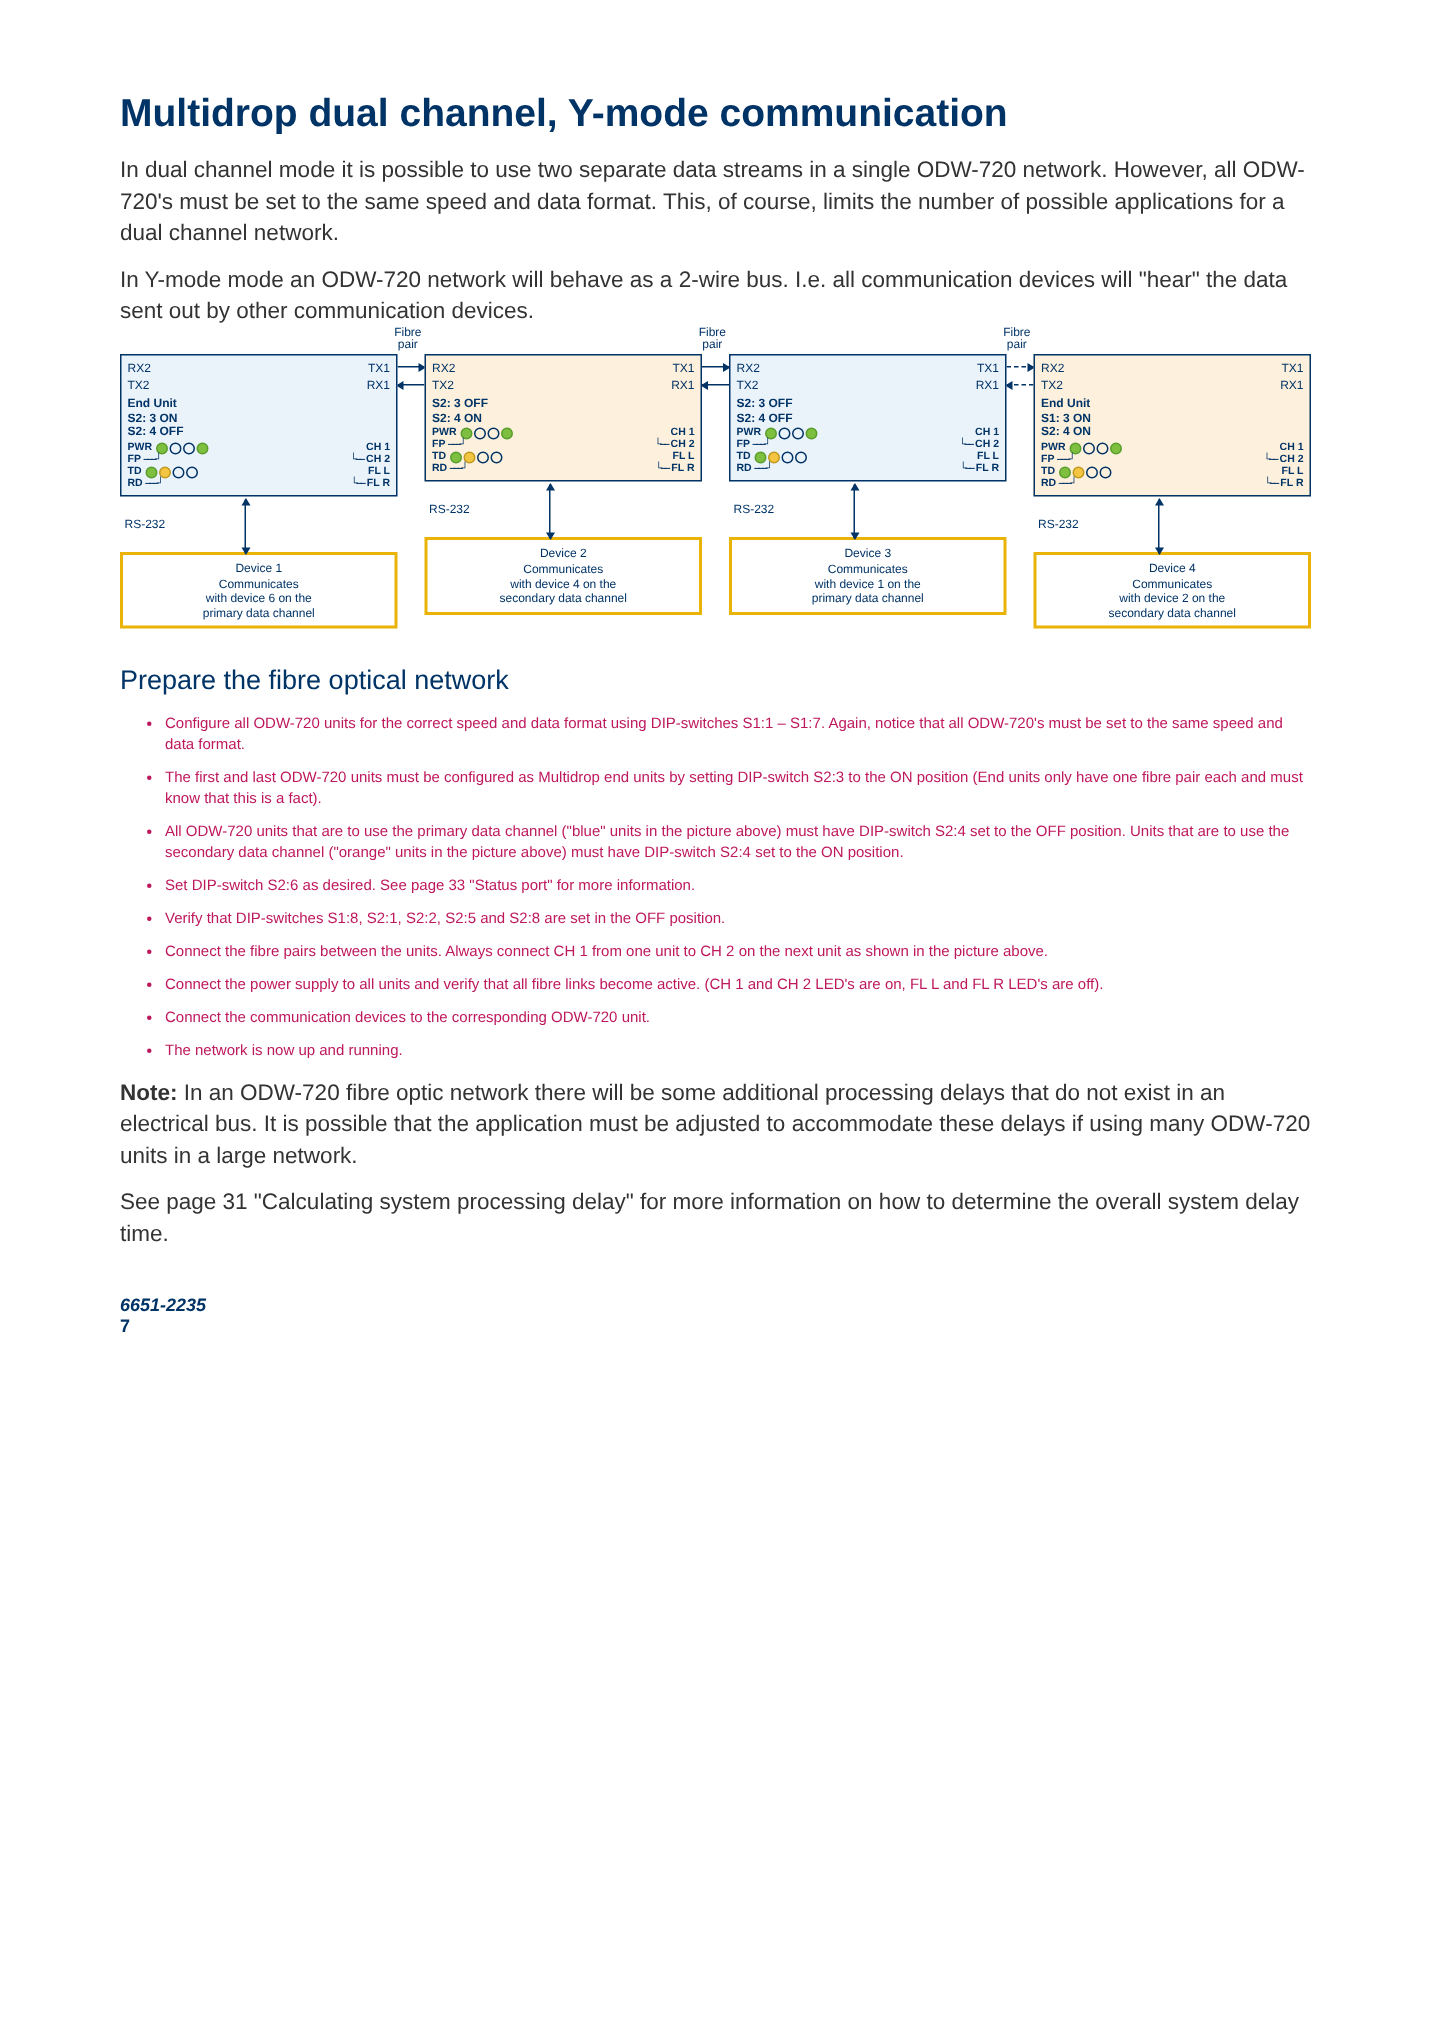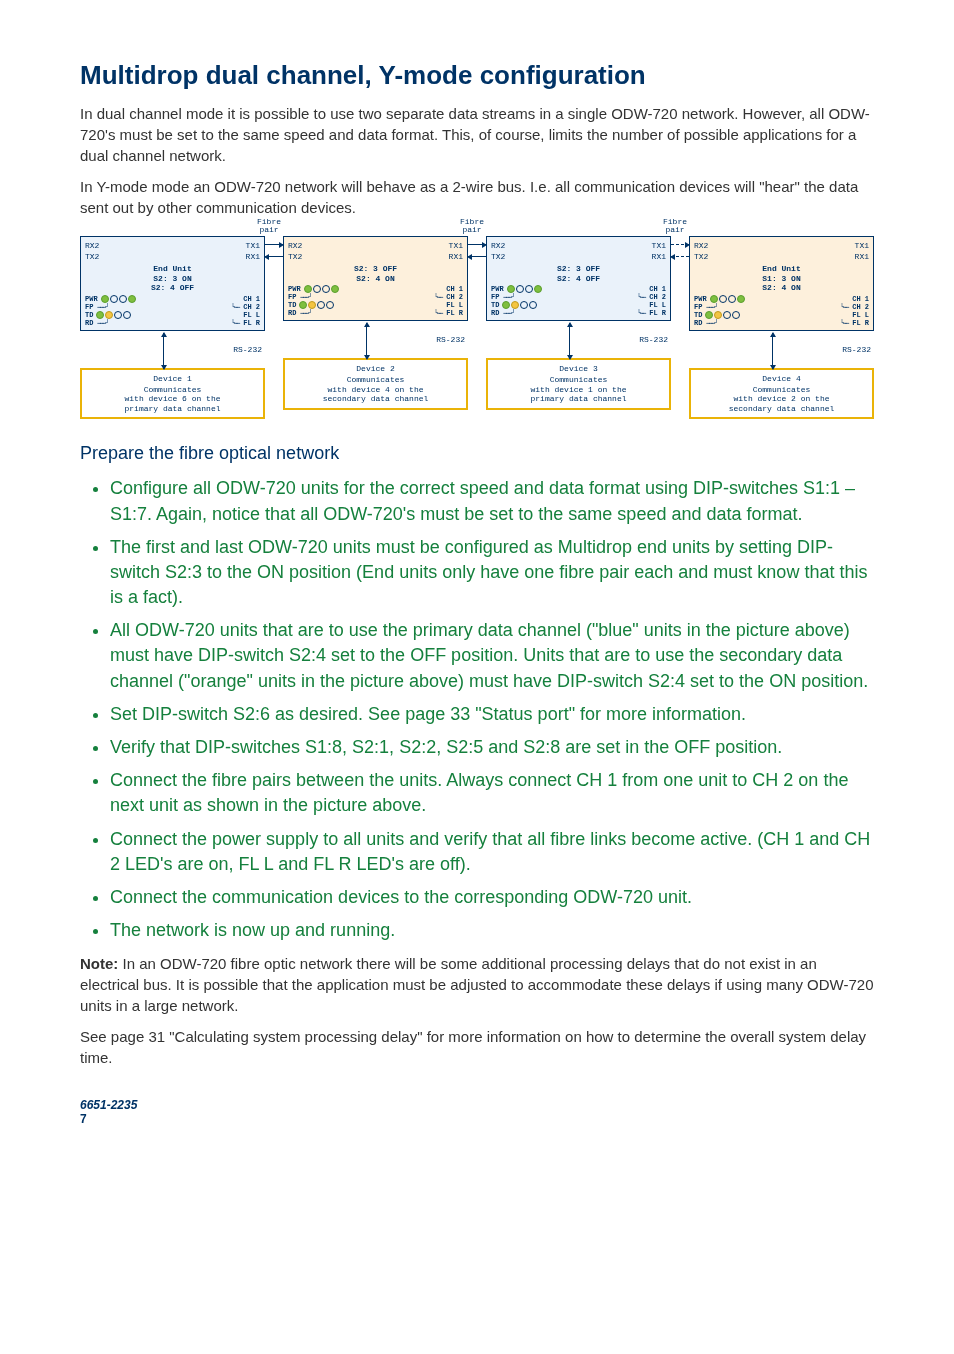--- a/index.html
+++ b/index.html
@@ -27,24 +27,24 @@
     font-size: 15px;
     line-height: 1.4;
     margin: 0 0 10px 0;
     color: #333;
   }
   ul.bullets {
     padding-left: 30px;
     margin: 0 0 10px 0;
   }
   ul.bullets li {
-    font-size: 18px;
+    font-size: 10px;
     line-height: 1.4;
     margin-bottom: 8px;
-    color: #15803d;
+    color: #be185d;
   }
   .note-label {
     font-weight: bold;
   }
   .footer {
     display: flex;
     justify-content: space-between;
     margin-top: 30px;
     font-size: 12px;
     flex-direction: column;
@@ -65,37 +65,35 @@
     gap: 18px;
     margin: 18px 0 10px 0;
     position: relative;
   }
   .col {
     flex: 1;
     display: flex;
     flex-direction: column;
     align-items: stretch;
     position: relative;
-    font-family: Liberation Mono, monospace;
   }
   .unit-box {
     border: 1px solid #003366;
     font-size: 8px;
     color: #003366;
     position: relative;
     padding: 3px 4px 3px 4px;
   }
   .row-ports {
     display: flex;
     justify-content: space-between;
     font-size: 8px;
     padding: 1px 0;
   }
   .config {
-    text-align: center;
     font-weight: bold;
     font-size: 8px;
     margin: 2px 0;
     line-height: 1.2;
   }
   .leds {
     margin-top: 2px;
     font-weight: bold;
     line-height: 1.15;
   }
@@ -116,21 +114,21 @@
     width: 6px; height: 6px; border-radius: 50%;
     border: 1px solid #003366; display: inline-block;
   }
   .dot.green { background: #7fbf3f; border-color: #5a9e2e; }
   .dot.yellow { background: #f4c542; border-color: #c09a1e; }
   .bracket { font-size: 7px; letter-spacing: -1px; }
 
   .rs-label {
     font-size: 8px;
     color: #003366;
-    text-align: right;
+    text-align: left;
     margin: 14px 0 14px 0;
     position: relative;
   }
   .rs-arrow {
     position: absolute;
     left: 45%;
     top: -12px;
     height: 36px;
     border-left: 1px solid #003366;
   }
@@ -196,21 +194,21 @@
   }
   .link-dashed {
     border-top: 1px dashed #003366 !important;
   }
   .blue-tint { background: #eaf2fa; }
   .orange-tint { background: #fdf0dc; }
 </style>
 </head>
 <body>
 
-<h1>Multidrop dual channel, Y-mode configuration</h1>
+<h1>Multidrop dual channel, Y-mode communication</h1>
 
 <p class="body">In dual channel mode it is possible to use two separate data streams in a single ODW-720 network. However, all ODW-720's must be set to the same speed and data format. This, of course, limits the number of possible applications for a dual channel network.</p>
 <p class="body">In Y-mode mode an ODW-720 network will behave as a 2-wire bus. I.e. all communication devices will "hear" the data sent out by other communication devices.</p>
 
 <div class="diagram" id="diagram">
     <div class="col">
       <div class="fibre-label" style="white-space: pre;">Fibre
 pair</div>
       <div class="link-arrow"></div>
       <div class="link-arrow2"></div>

